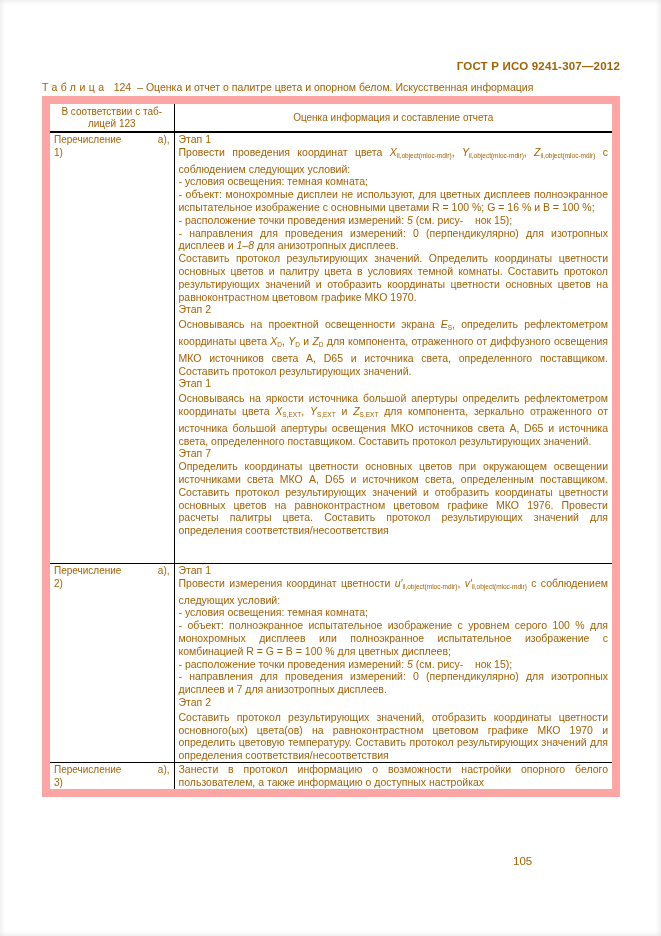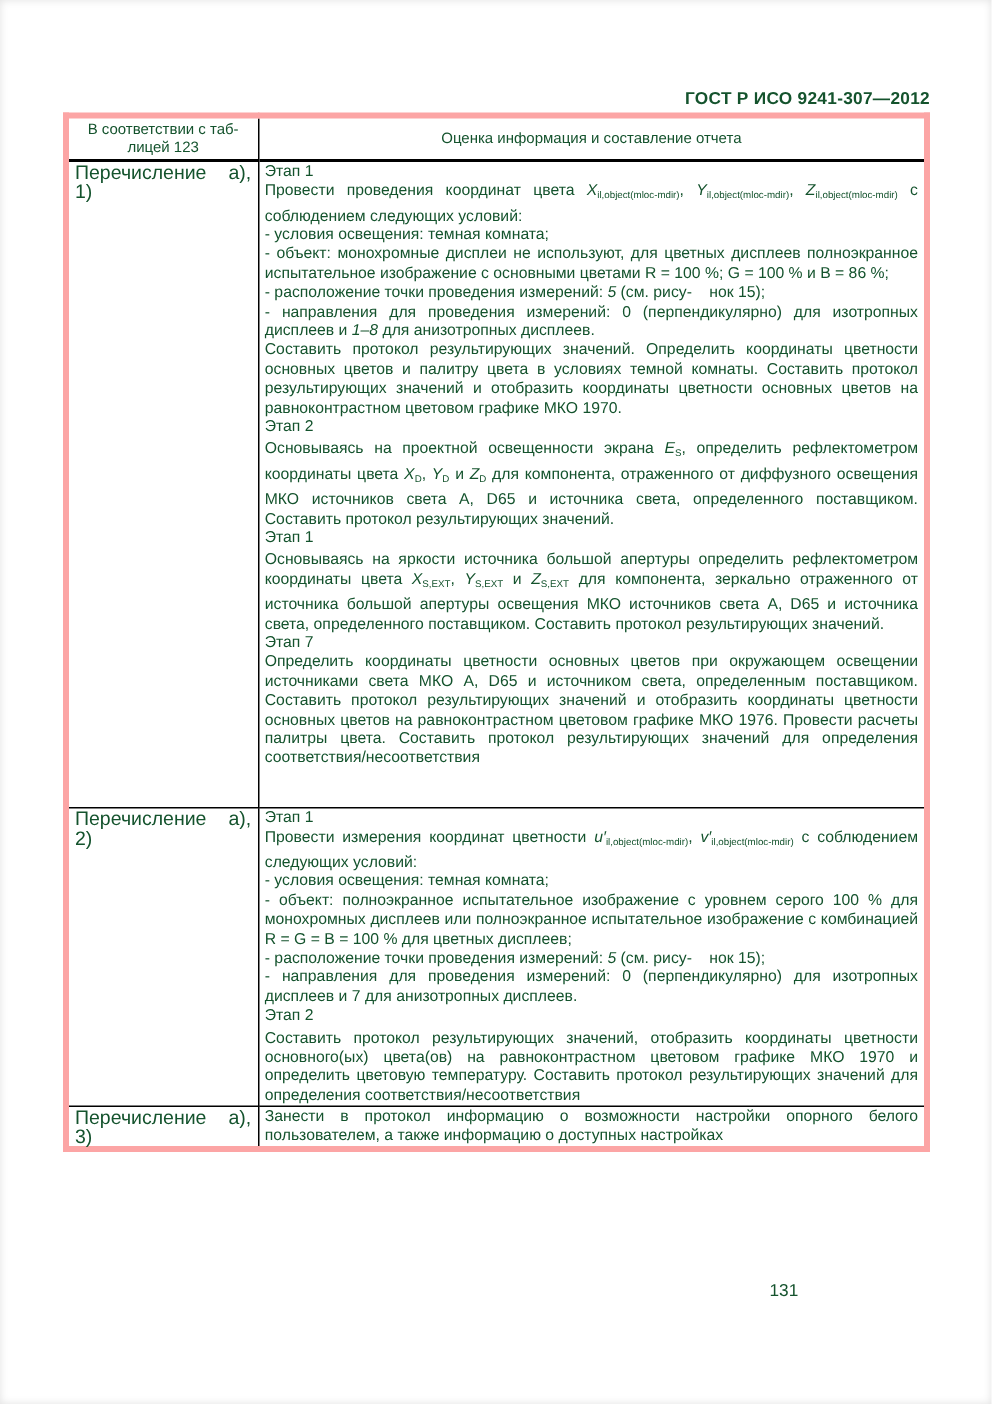--- a/index.html
+++ b/index.html
@@ -1,21 +1,21 @@
 <!DOCTYPE html>
 <html><head>
 <meta charset="utf-8">
 <title>ГОСТ Р ИСО 9241-307—2012 — стр. 131</title>
 <style>
   html,body{margin:0;padding:0;background:#fff;}
   .page{
     position:relative;
     width:661px;height:936px;
     background:#fff;
-    color:#14532d;
+    color:#a16207;
     font-family:"Liberation Sans", sans-serif;
     overflow:hidden;
     box-shadow:inset 0 0 6px rgba(0,0,0,0.12);
   }
   .doc{position:absolute;left:42px;top:60px;width:578px;}
   .std-header{
     font-weight:bold;
     font-size:11.5px;
     text-align:right;
     letter-spacing:.2px;
@@ -26,41 +26,41 @@
     line-height:12px;
   }
   .caption .w{letter-spacing:3.5px;}
   .caption .n{margin-left:6px;}
   .caption .rest{margin-left:3px;}
   table.results{
     margin-top:3px;
     width:100%;
     border-collapse:collapse;
     table-layout:fixed;
-    border:4px solid #fca5a5;
+    border:8px solid #fca5a5;
   }
   table.results th, table.results td{
     border:1px solid #000;
     padding:0 4px;
     vertical-align:top;
   }
   table.results th{
     border-bottom:2px solid #000;
     font-weight:normal;
     font-size:10px;
     line-height:11.5px;
     text-align:center;
     vertical-align:middle;
     padding:2px 4px;
   }
   th .pre{white-space:pre-line;}
   .r1 td{height:430px;}
   .r2 td{height:190px;}
   .r3 td{height:24px;}
-  .ref{font-size:13px;line-height:13px;padding-top:1px;}
+  .ref{font-size:10px;line-height:13px;padding-top:1px;}
   .ref .l1{display:flex;justify-content:space-between;}
   .para{
     margin:0;
     font-size:10.5px;
     line-height:12.8px;
     text-align:justify;
   }
   .para.gap{margin-top:2px;}
   .it{font-style:italic;}
   .sb{font-size:6.5px;vertical-align:-2px;}
@@ -72,20 +72,24 @@
   }
 </style>
 </head>
 <body>
 
 <div class="page">
   <div class="doc">
 
     <div class="std-header">ГОСТ Р ИСО 9241-307—2012</div>
 
+    <div class="caption">
+      <span class="w">Таблица</span><span class="n">124</span>
+      <span class="rest">– Оценка и отчет о палитре цвета и опорном белом. Искусственная информация</span>
+    </div>
 
     <table class="results">
       <colgroup>
         <col style="width:128px">
         <col>
       </colgroup>
       <thead>
         <tr>
           <th>
             <div class="pre">В соответствии с таб-
@@ -102,21 +106,21 @@
             <div class="l1">
               <span>Перечисление</span>
               <span>а),</span>
             </div>
             <div>1)</div>
           </td>
           <td>
               <p class="para"><span>Этап 1</span></p>
               <p class="para"><span>Провести проведения координат цвета </span><span class="it">X</span><span class="sb">il,object(mloc-mdir)</span><span>, </span><span class="it">Y</span><span class="sb">il,object(mloc-mdir)</span><span>, </span><span class="it">Z</span><span class="sb">il,object(mloc-mdir)</span><span> с соблюдением следующих условий:</span></p>
               <p class="para"><span>- условия освещения: темная комната;</span></p>
-              <p class="para"><span>- объект: монохромные дисплеи не используют, для цветных дисплеев полноэкранное испытательное изображение с основными цветами R = 100 %; G = 100 % и B = 86 %;</span></p>
+              <p class="para"><span>- объект: монохромные дисплеи не используют, для цветных дисплеев полноэкранное испытательное изображение с основными цветами R = 100 %; G = 16 % и B = 100 %;</span></p>
               <p class="para"><span>- расположение точки проведения измерений: </span><span class="it">5</span><span> (см. рису-&nbsp;&nbsp;&nbsp;&nbsp;нок 15);</span></p>
               <p class="para"><span>- направления для проведения измерений: 0 (перпендикулярно) для изотропных дисплеев и </span><span class="it">1–8</span><span> для анизотропных дисплеев.</span></p>
               <p class="para"><span>Составить протокол результирующих значений. Определить координаты цветности основных цветов и палитру цвета в условиях темной комнаты. Составить протокол результирующих значений и отобразить координаты цветности основных цветов на равноконтрастном цветовом графике МКО 1970.</span></p>
               <p class="para"><span>Этап 2</span></p>
               <p class="para gap"><span>Основываясь на проектной освещенности экрана </span><span class="it">E</span><span class="sb">S</span><span>, определить рефлектометром координаты цвета </span><span class="it">X</span><span class="sb">D</span><span>, </span><span class="it">Y</span><span class="sb">D</span><span> и </span><span class="it">Z</span><span class="sb">D</span><span> для компонента, отраженного от диффузного освещения МКО источников света А, D65 и источника света, определенного поставщиком. Составить протокол результирующих значений.</span></p>
               <p class="para"><span>Этап 1</span></p>
               <p class="para gap"><span>Основываясь на яркости источника большой апертуры определить рефлектометром координаты цвета </span><span class="it">X</span><span class="sb">S,EXT</span><span>, </span><span class="it">Y</span><span class="sb">S,EXT</span><span> и </span><span class="it">Z</span><span class="sb">S,EXT</span><span> для компонента, зеркально отраженного от источника большой апертуры освещения МКО источников света А, D65 и источника света, определенного поставщиком. Составить протокол результирующих значений.</span></p>
               <p class="para"><span>Этап 7</span></p>
               <p class="para"><span>Определить координаты цветности основных цветов при окружающем освещении источниками света МКО А, D65 и источником света, определенным поставщиком. Составить протокол результирующих значений и отобразить координаты цветности основных цветов на равноконтрастном цветовом графике МКО 1976. Провести расчеты палитры цвета. Составить протокол результирующих значений для определения соответствия/несоответствия</span></p>
             </td>
@@ -149,14 +153,14 @@
             <div>3)</div>
           </td>
           <td>
               <p class="para"><span>Занести в протокол информацию о возможности настройки опорного белого пользователем, а также информацию о доступных настройках</span></p>
             </td>
         </tr>
       </tbody>
     </table>
   </div>
 
-  <div class="pageno">131</div>
+  <div class="pageno">105</div>
 </div>
 
 </body></html>

